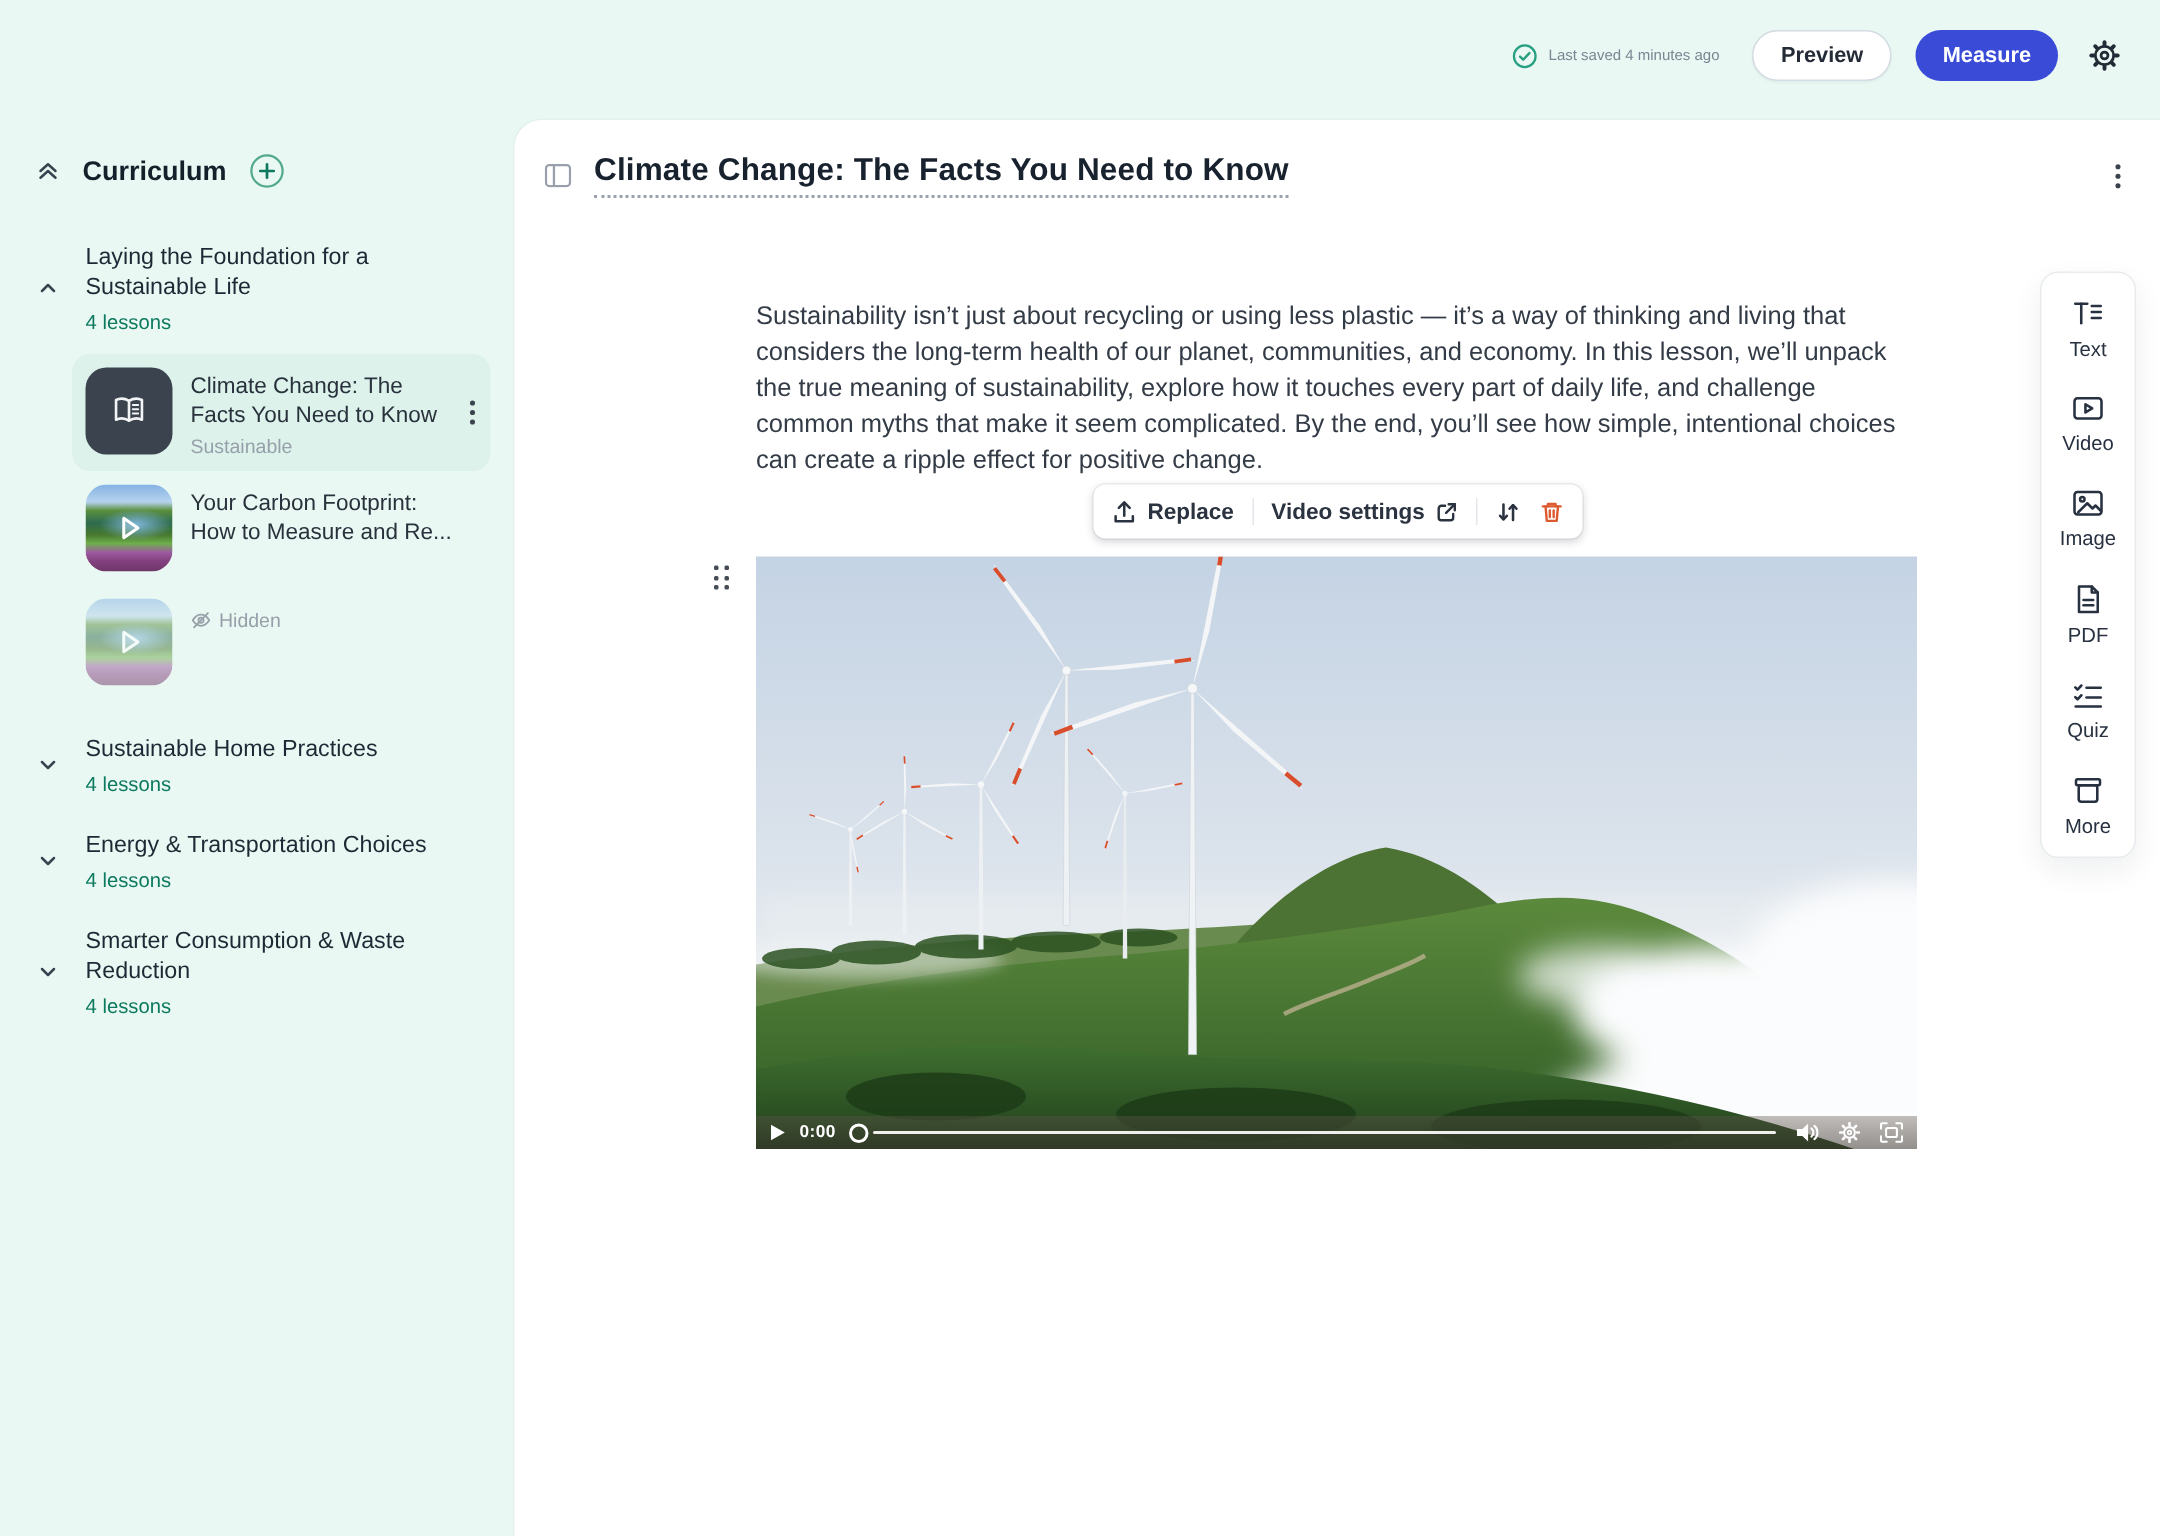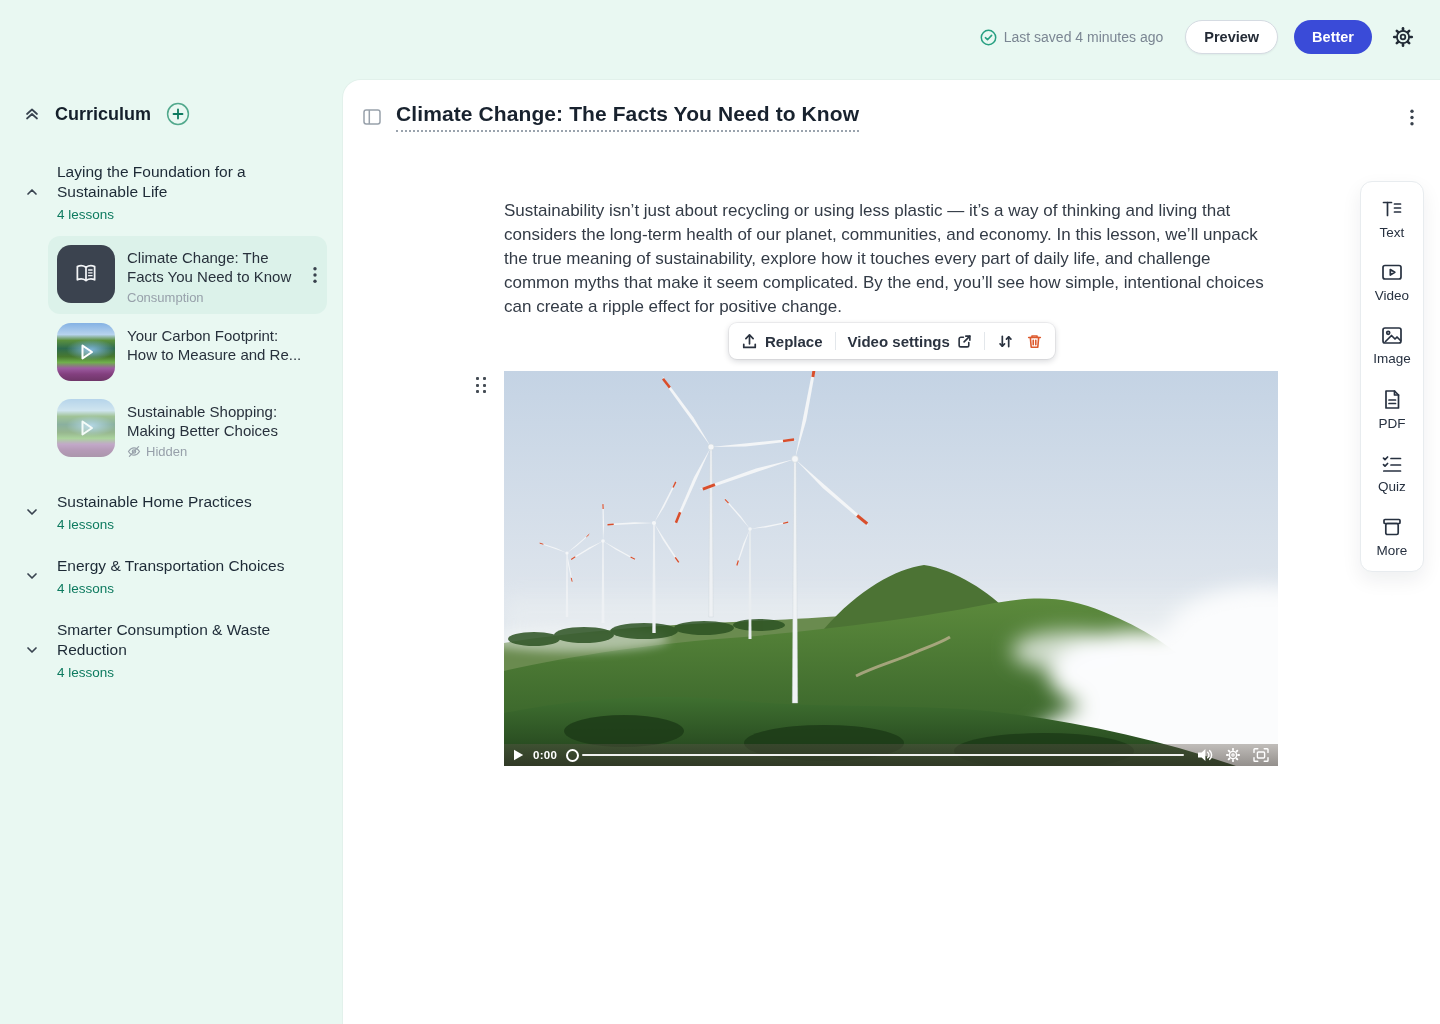--- a/index.html
+++ b/index.html
@@ -21,21 +21,21 @@
   .hdr-left{ display:flex; align-items:center; gap:16px; }
   .course-title{
     font-size:19px; font-weight:700; color:#15202b; letter-spacing:.1px;
     border-bottom:2px dotted #9aaba6; padding-bottom:3px; cursor:text;
   }
   .draft-badge{
     background:#dfe7fb; color:#3a50cf; font-size:13px; font-weight:600;
     padding:4px 9px; border-radius:6px; line-height:1;
   }
   .hdr-right{ margin-left:auto; display:flex; align-items:center; gap:14px; }
-  .saved-status{ display:flex; align-items:center; gap:7px; color:#7b8693; font-size:14px; margin-right:8px;}
+  .saved-status{ display:flex; align-items:center; gap:7px; color:#7b8693; font-size:10px; margin-right:8px;}
   .btn{
     height:34px; border-radius:17px; font-size:14.5px; font-weight:600;
     display:flex; align-items:center; padding:0 18px; cursor:pointer; border:none;
     font-family:"Liberation Sans",sans-serif;
   }
   .btn-preview{ background:#ffffff; color:#242b36; border:1px solid #d5dbe2; box-shadow:0 1px 2px rgba(16,24,40,.05); }
   .btn-publish{ background:#3a4bd8; color:#ffffff; margin-left:2px; }
   .gear-btn{ margin-left:6px; cursor:pointer; }
 
   
@@ -146,21 +146,21 @@
 <header class="top-header">
   <div class="hdr-right">
     <span class="saved-status">
       <svg width="17" height="17" viewBox="0 0 17 17">
           <circle cx="8.5" cy="8.5" r="7.2" fill="none" stroke="#27a082" stroke-width="1.5"></circle>
           <path d="M5.4 8.7 L7.5 10.7 L11.6 6.4" fill="none" stroke="#27a082" stroke-width="1.6" stroke-linecap="round" stroke-linejoin="round"></path>
         </svg>
       <span>Last saved 4 minutes ago</span>
     </span>
     <button class="btn btn-preview">Preview</button>
-    <button class="btn btn-publish">Better</button>
+    <button class="btn btn-publish">Measure</button>
     <span class="gear-btn">
       <svg width="22" height="22" viewBox="0 0 22 22">
         <g stroke="#222b36" stroke-width="1.8" fill="none">
           <circle cx="11" cy="11" r="6.1"></circle>
           <circle cx="11" cy="11" r="2.3"></circle>
           <g stroke-width="2.6" stroke-linecap="round">
             <path d="M11 2.2 V4.2"></path>
               <path d="M11 17.8 V19.8"></path>
               <path d="M2.2 11 H4.2"></path>
               <path d="M17.8 11 H19.8"></path>
@@ -212,21 +212,21 @@
           <svg width="28" height="28" viewBox="0 0 24 24">
             <g fill="none" stroke="#f2f4f6" stroke-width="1.5" stroke-linejoin="round" stroke-linecap="round">
               <path d="M12 6.2 C9.6 4.7 6.6 4.7 4.6 5.7 V17 C6.6 16 9.6 16 12 17.5 C14.4 16 17.4 16 19.4 17 V5.7 C17.4 4.7 14.4 4.7 12 6.2 Z"></path>
               <path d="M12 6.2 V17.5"></path>
               <path d="M14.2 8.6 H17.2 M14.2 11 H17.2 M14.2 13.4 H17.2" stroke-width="1.2"></path>
             </g>
           </svg>
         </div>
         <div class="lesson-text">
           <div class="lesson-title">Climate Change: The Facts You Need to Know</div>
-          <div class="lesson-sub">Consumption</div>
+          <div class="lesson-sub">Sustainable</div>
         </div>
         <span class="row-kebab">
           <svg width="4" height="17" viewBox="0 0 4 17">
               <circle cx="2" cy="2.2" r="1.7" fill="#39424d"></circle>
               <circle cx="2" cy="8.5" r="1.7" fill="#39424d"></circle>
               <circle cx="2" cy="14.8" r="1.7" fill="#39424d"></circle>
             </svg>
         </span>
       </div>
 
@@ -245,21 +245,20 @@
 
       <div class="lesson-row dimmed">
         <div class="thumb thumb-video">
           <span class="play-ov">
             <svg width="24" height="24" viewBox="0 0 24 24">
                 <path d="M8.5 5.5 L18 12 L8.5 18.5 Z" fill="rgba(255,255,255,.15)" stroke="#ffffff" stroke-width="2" stroke-linejoin="round"></path>
               </svg>
           </span>
         </div>
         <div class="lesson-text">
-          <div class="lesson-title">Sustainable Shopping: Making Better Choices</div>
           <div class="lesson-sub">
             <svg width="14" height="13" viewBox="0 0 14 13">
                 <g fill="none" stroke="#99a2ab" stroke-width="1.2" stroke-linecap="round">
                   <path d="M1.5 6.5 C3.2 3.8 5.2 2.8 7 2.8 C8.8 2.8 10.8 3.8 12.5 6.5 C10.8 9.2 8.8 10.2 7 10.2 C5.2 10.2 3.2 9.2 1.5 6.5 Z"></path>
                   <circle cx="7" cy="6.5" r="1.7"></circle>
                   <path d="M2.4 11.3 L11.6 1.7"></path>
                 </g>
               </svg>
             <span>Hidden</span>
           </div>

